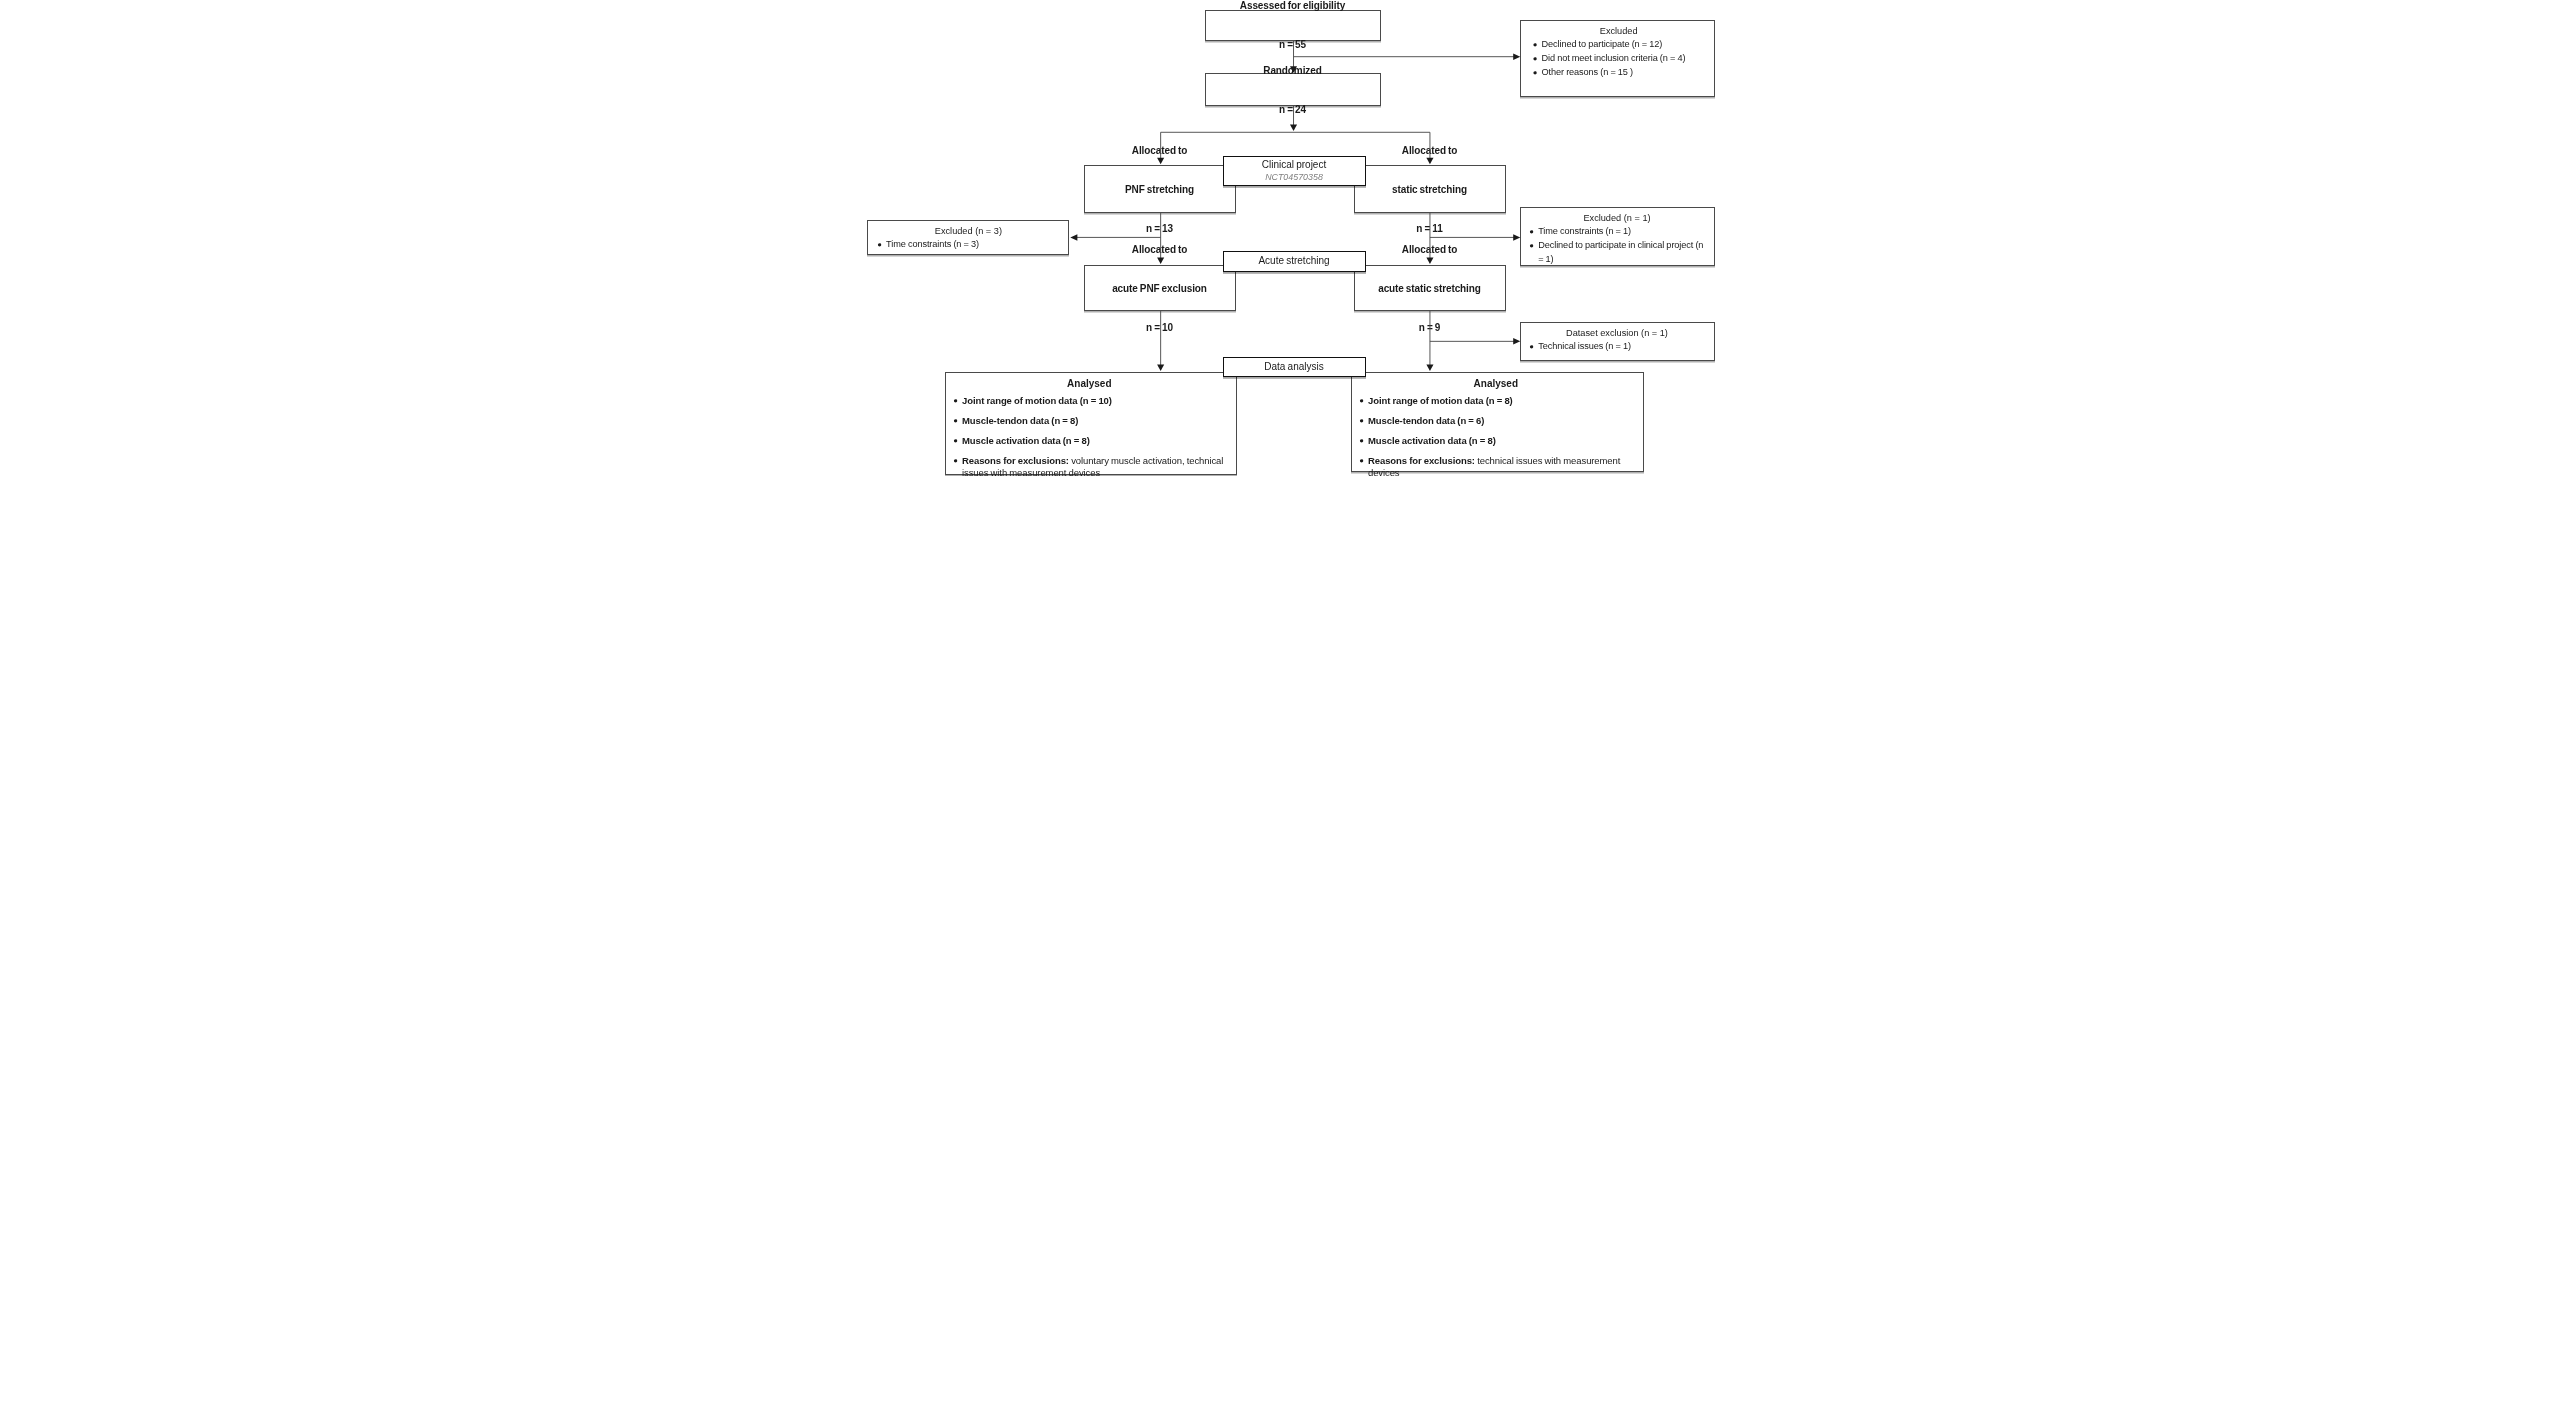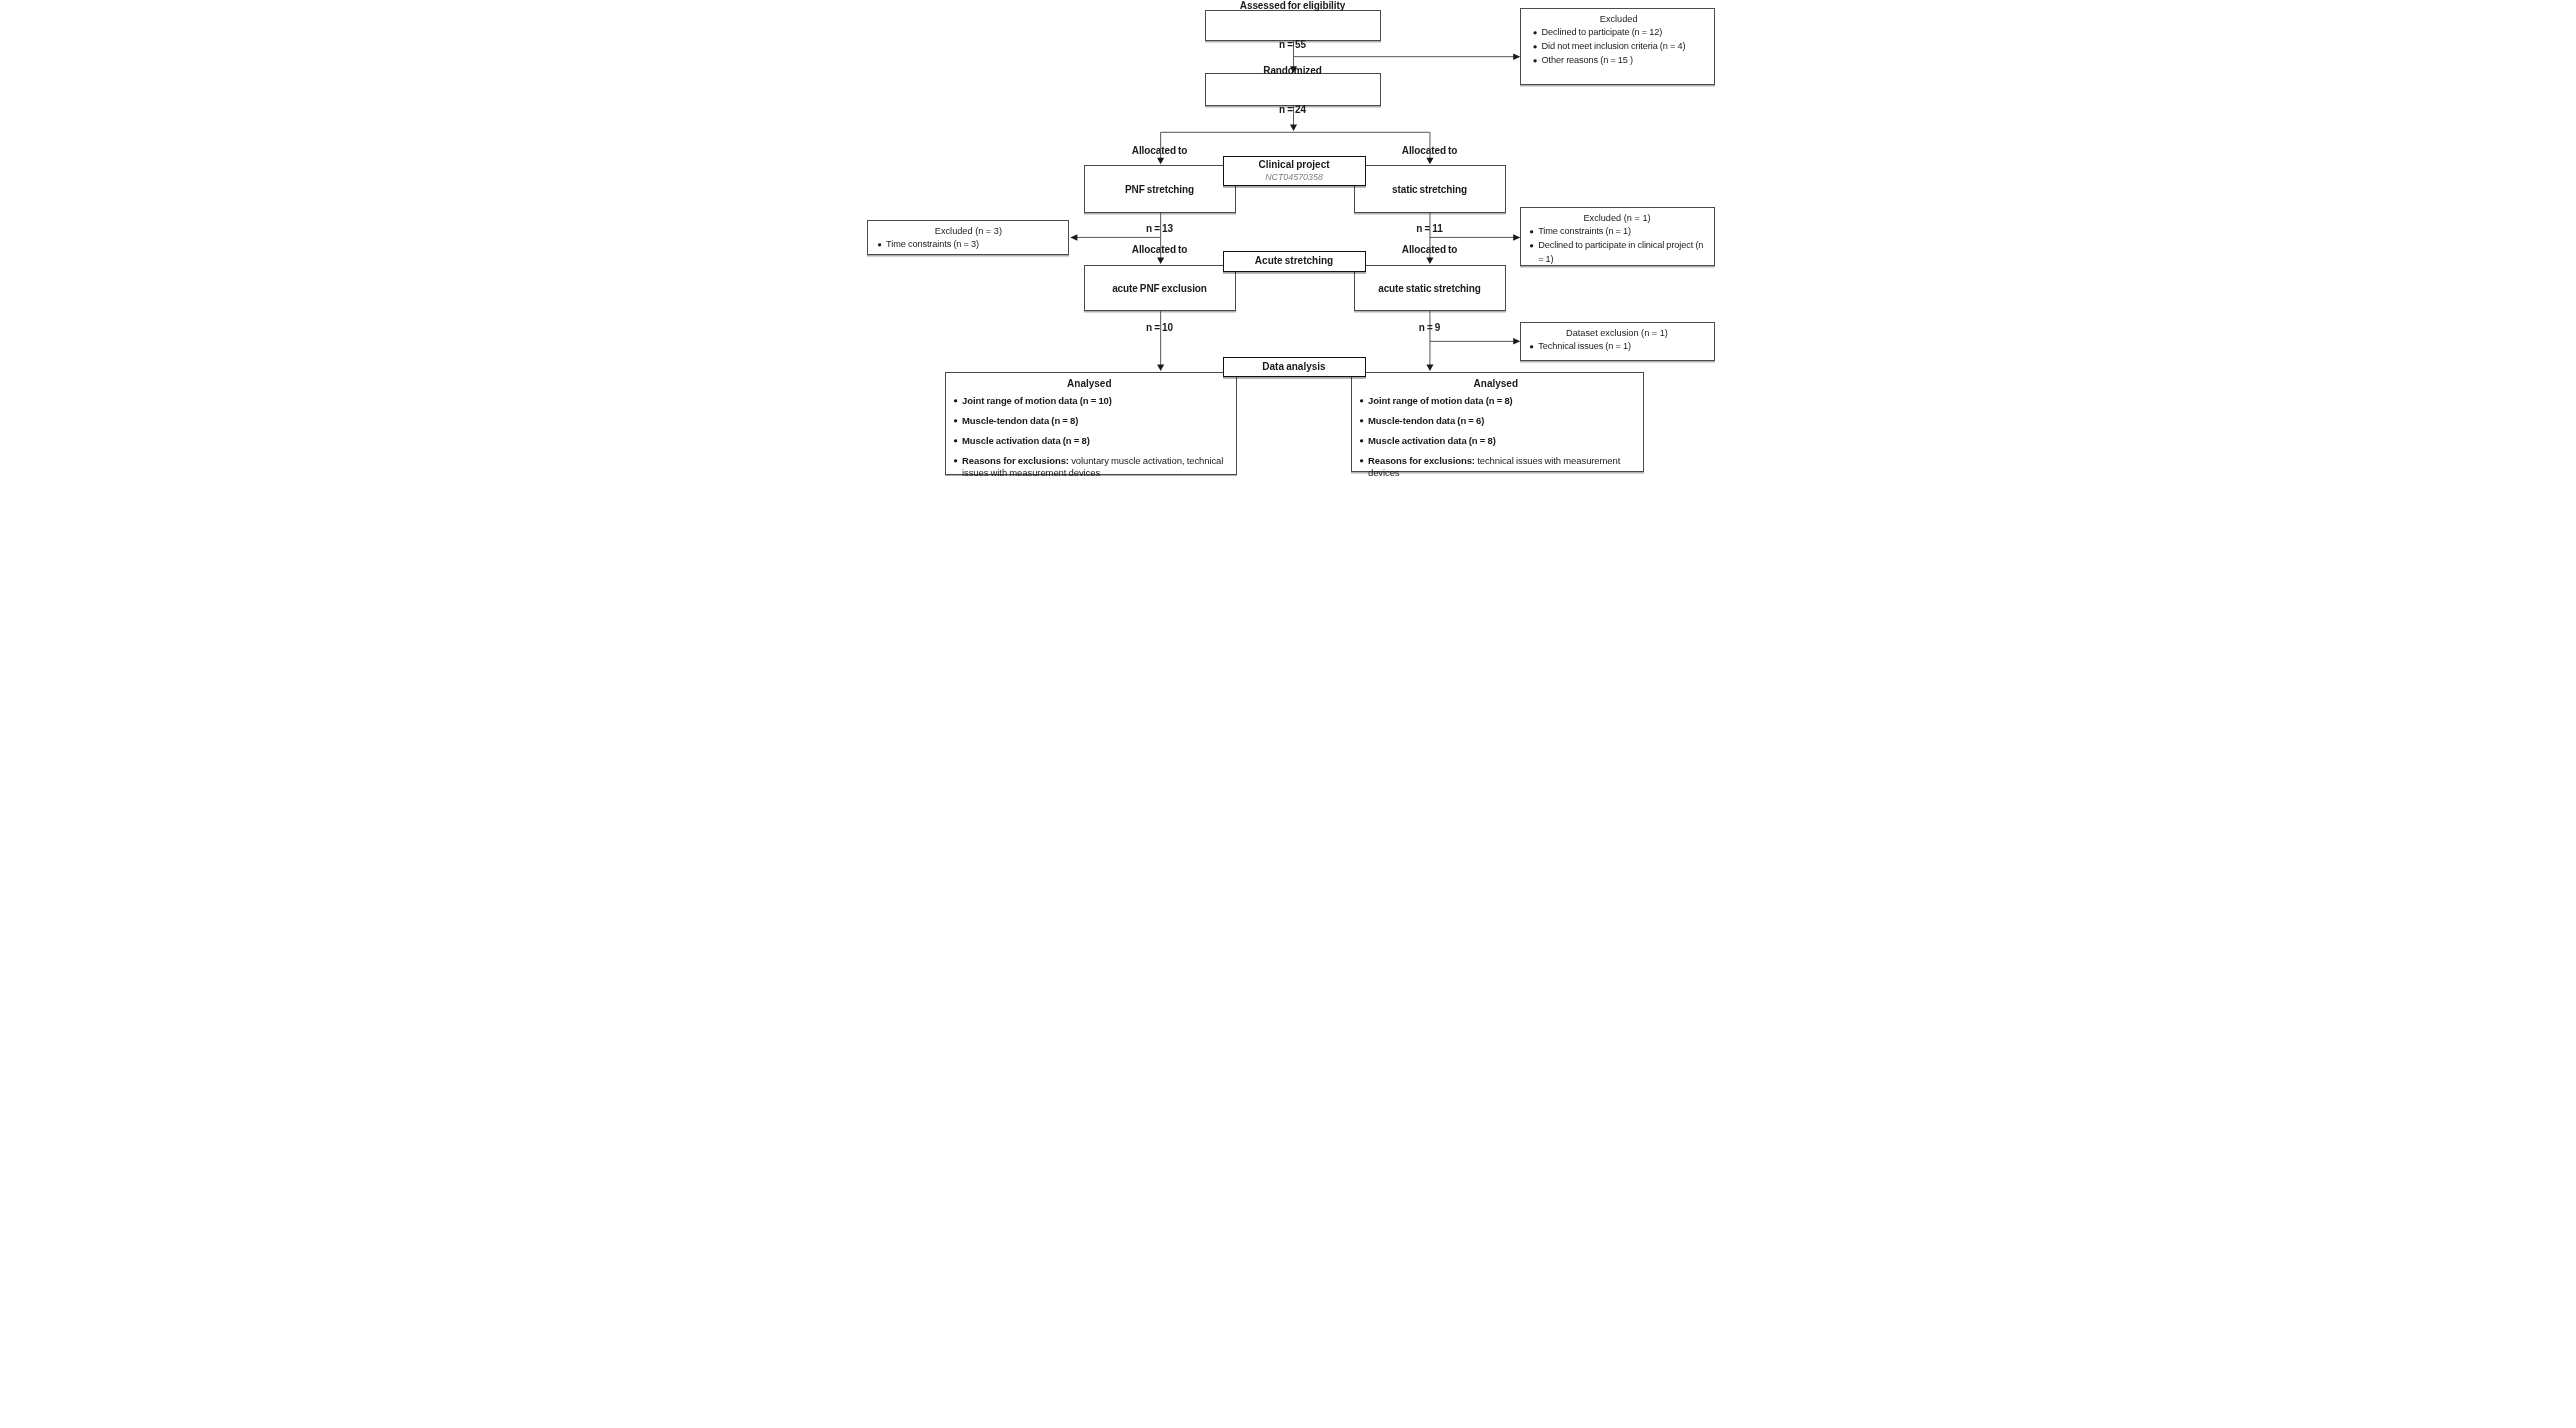--- a/index.html
+++ b/index.html
@@ -16,21 +16,21 @@
     font-weight:bold;font-size:10px;line-height:1.5;text-align:center;
     word-spacing:-0.6px;letter-spacing:-0.1px;gap:24px;
   }
   .titlebox{
     border:1.8px solid #111111;
     box-shadow:0 1.8px 0 rgba(0,0,0,0.35);
     z-index:3;
     display:flex;flex-direction:column;align-items:center;justify-content:center;
     text-align:center;
   }
-  .titlebox .t{font-weight:bold;font-size:10px;line-height:1.45;word-spacing:-0.6px;}
+  .titlebox .t{font-weight:normal;font-size:10px;line-height:1.45;word-spacing:-0.6px;}
   .titlebox .s{font-style:italic;font-size:8.9px;line-height:1.3;color:#808080;}
   .listbox{padding:3px 4.7px 2.4px 4.7px;font-size:9.2px;line-height:1.5;}
   .listbox .hdr{text-align:center;line-height:1.55;}
   .listbox ul{list-style:none;margin:0;padding:0;}
   .listbox li{display:flex;align-items:flex-start;}
   .listbox .dot{flex:0 0 13px;text-align:center;font-size:7.7px;line-height:1.75;}
   .listbox .txt{flex:1;word-spacing:-0.3px;letter-spacing:-0.1px;}
   .analysed{font-size:9.5px;line-height:1.3;padding:3.5px 5.9px 2.4px 3.5px;}
   .analysed .hdr{font-weight:bold;font-size:10px;margin-bottom:3.5px;line-height:1.45;}
   .analysed li{margin-bottom:7.7px;}
@@ -79,21 +79,21 @@
     <polygon points="960,617 972,617 966,628"></polygon>
     <line x1="966" y1="578" x2="1112" y2="578"></line>
     <polygon points="1119,578 1107,572.5 1107,583.5"></polygon>
   </svg>
 
   <div class="box flowbox" style="left:346px;top:9.5px;width:176px;height:31px;">
     <div>Assessed for eligibility</div>
     <div>n = 55</div>
   </div>
 
-  <div class="box listbox" style="left:661px;top:8px;width:195px;height:77px;padding-left:8px;">
+  <div class="box listbox" style="left:661px;top:20px;width:195px;height:77px;padding-left:8px;">
     <div class="hdr">Excluded</div>
     <ul>
       <li>
           <span class="dot">●</span>
           <span class="txt">Declined to participate (n = 12)</span>
         </li>
       <li>
           <span class="dot">●</span>
           <span class="txt">Did not meet inclusion criteria (n = 4)</span>
         </li>

